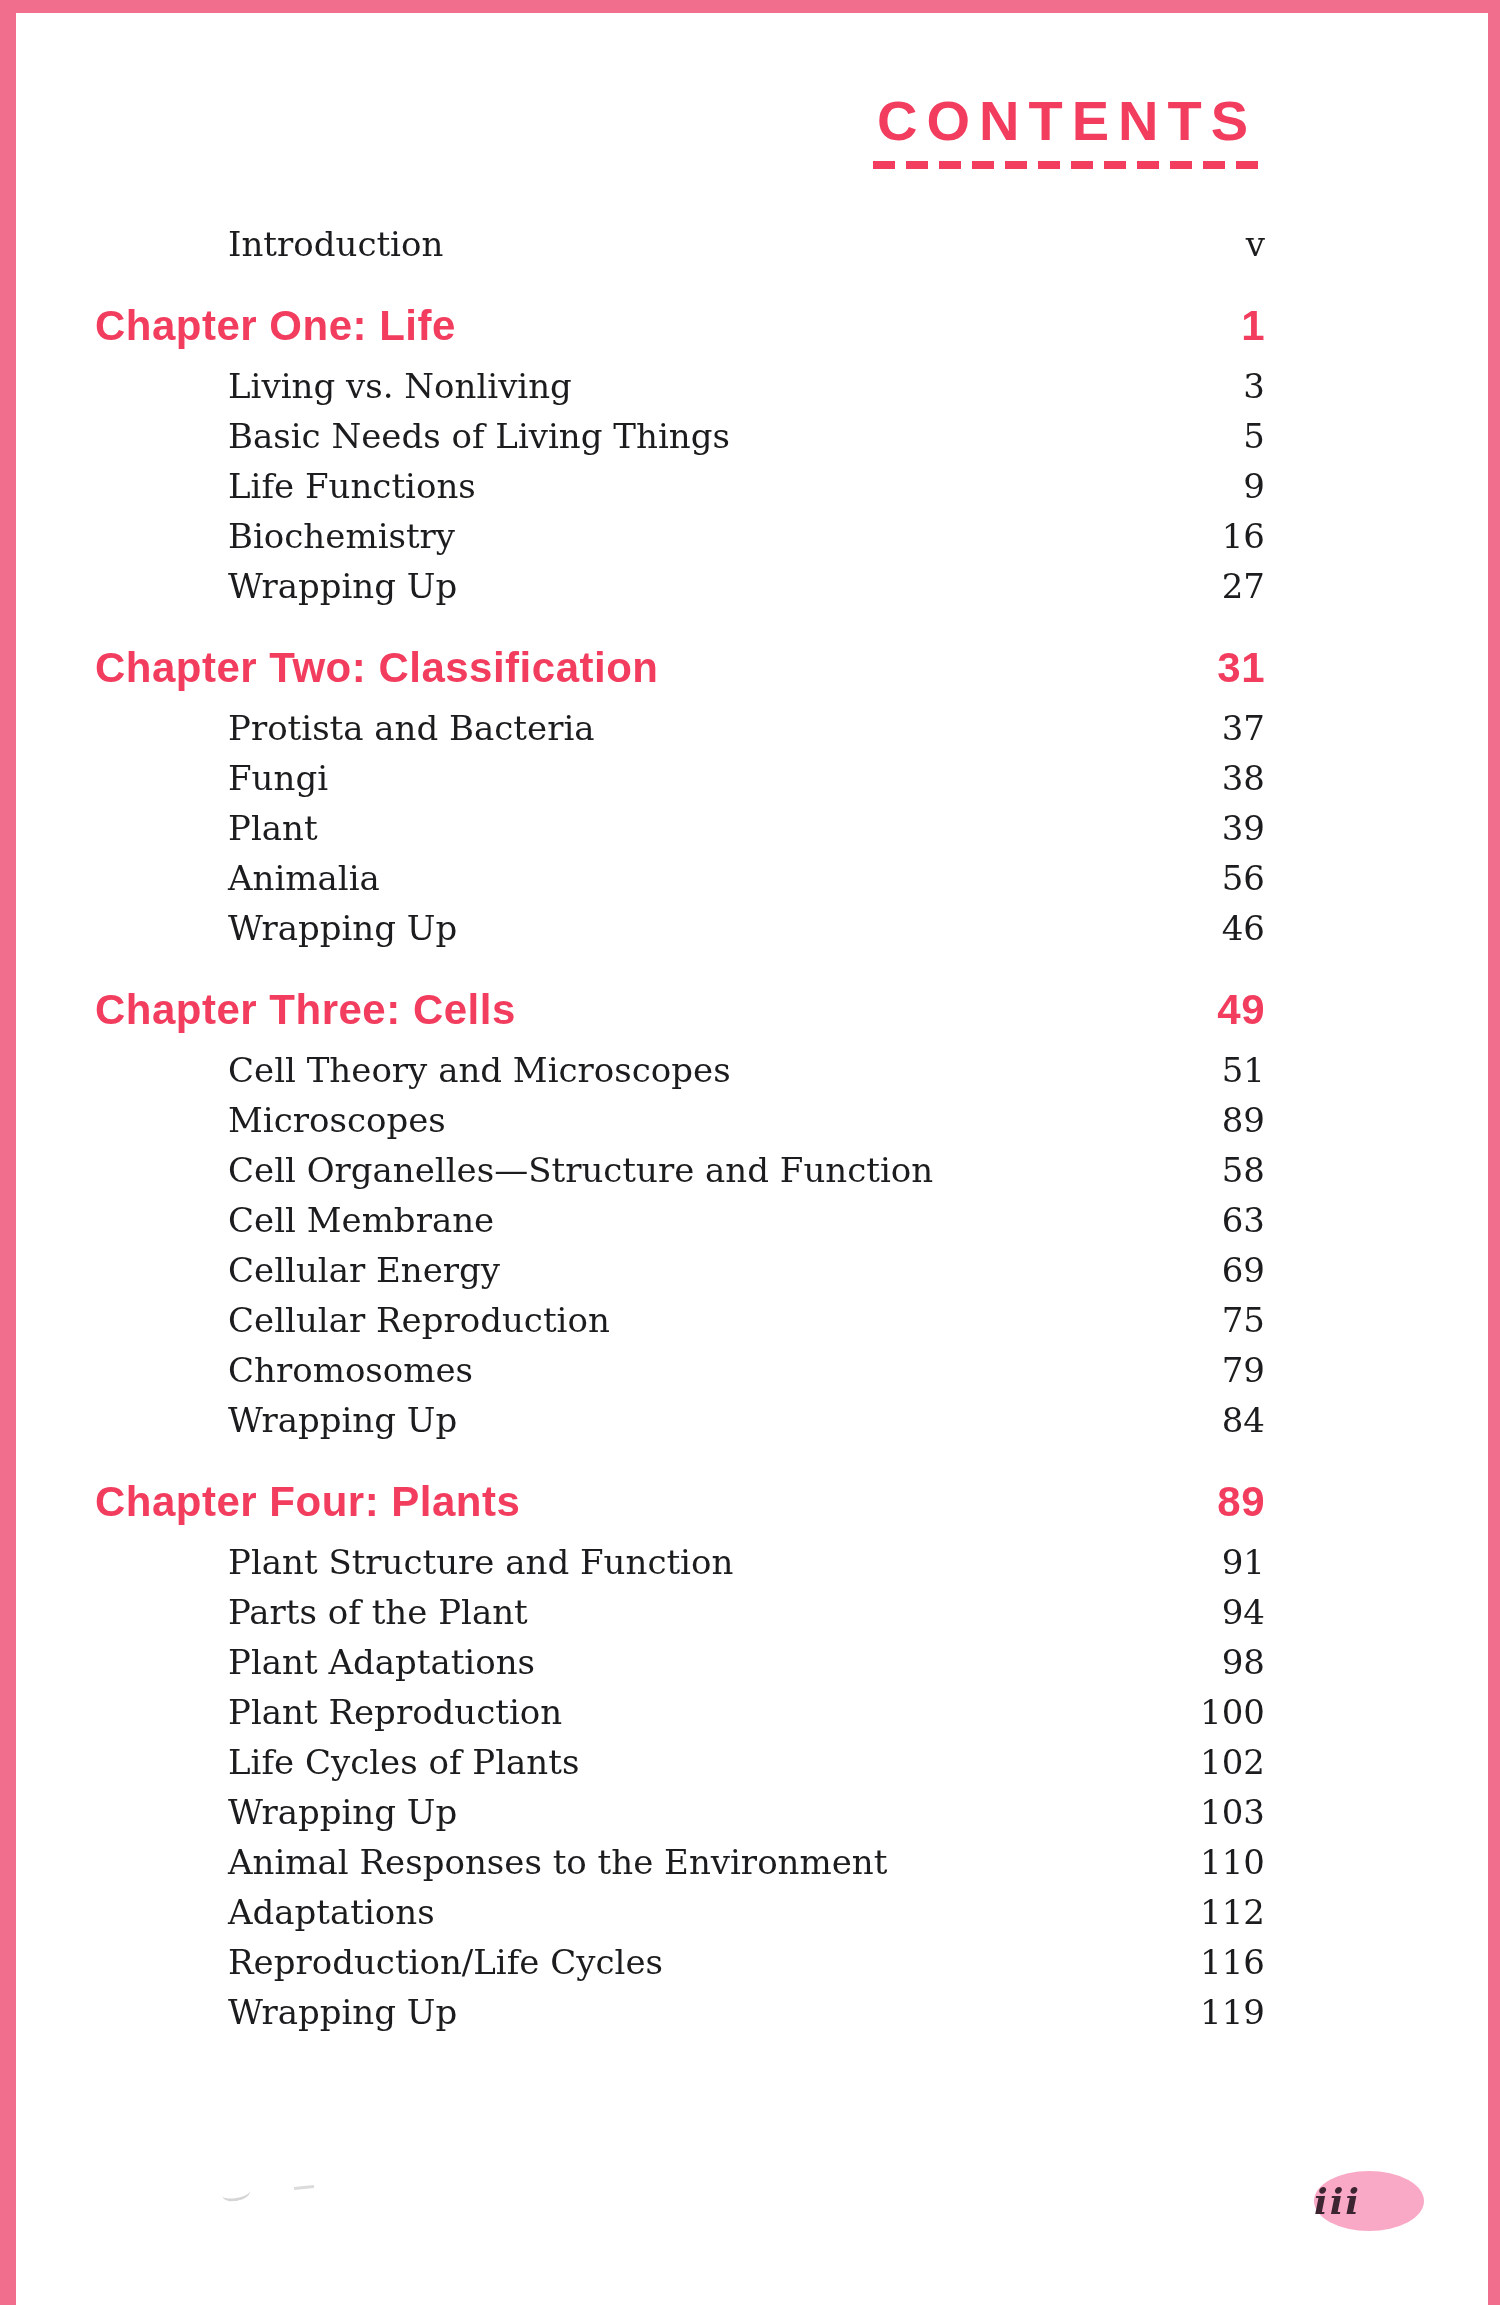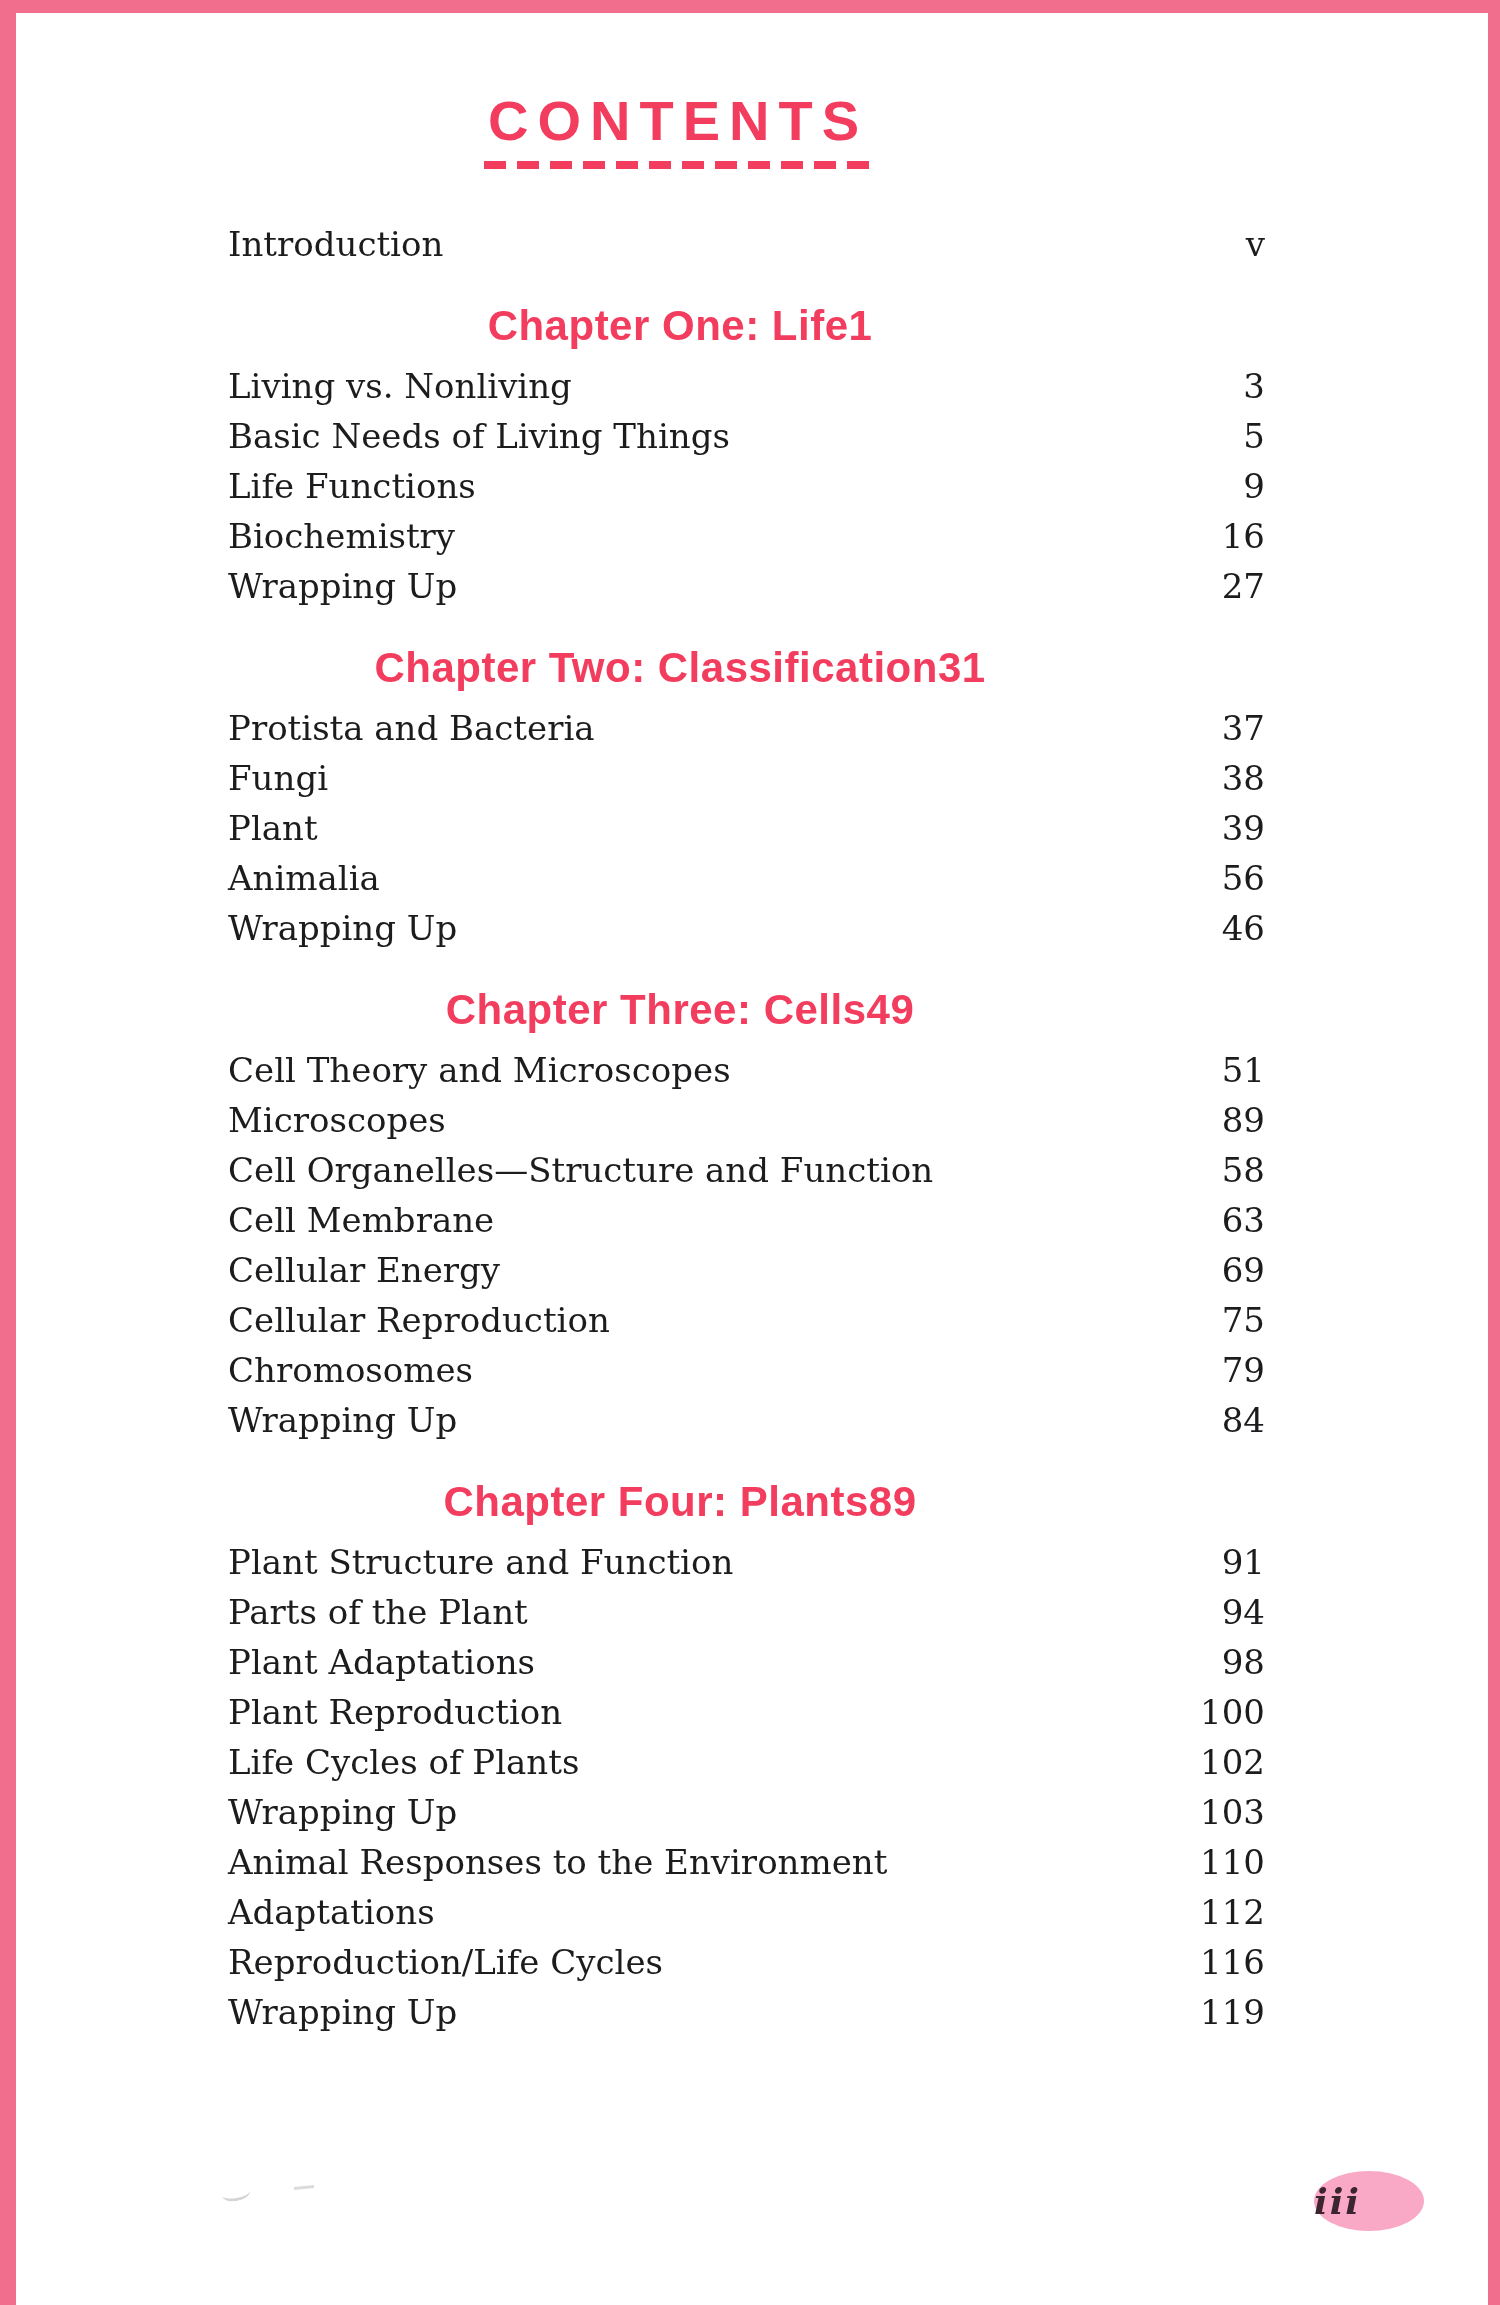--- a/index.html
+++ b/index.html
@@ -20,21 +20,21 @@
   .strip-right { top: 0; right: 0; width: 12px; height: 100%; }
 
   
   .content {
     position: absolute;
     left: 95px;
     top: 88px;
     width: 1170px;
   }
 
-  .title-wrap { text-align: center; margin-bottom: 50px; }
+  .title-wrap { text-align: right; margin-bottom: 50px; }
   .title {
     display: inline-block;
     margin: 0;
     font-family: "Liberation Sans", sans-serif;
     font-weight: 800;
     font-size: 56px;
     letter-spacing: 9px;
     color: var(--accent, #f23d5e);
     position: relative;
     padding: 0 8px 16px 4px;
@@ -63,21 +63,20 @@
   .intro-row { margin-bottom: 6px; }
 
   .chapter-row {
     font-family: "Liberation Sans", sans-serif;
     font-weight: 800;
     color: var(--accent, #f23d5e);
     font-size: 42px;
     line-height: 50px;
     margin: 32px 0 10px 0;
     letter-spacing: 0.5px;
-    justify-content: center;
   }
 
   .pagenum { text-align: right; white-space: nowrap; }
 
   
   .badge {
     position: absolute;
     right: 76px;
     bottom: 74px;
     width: 110px;

